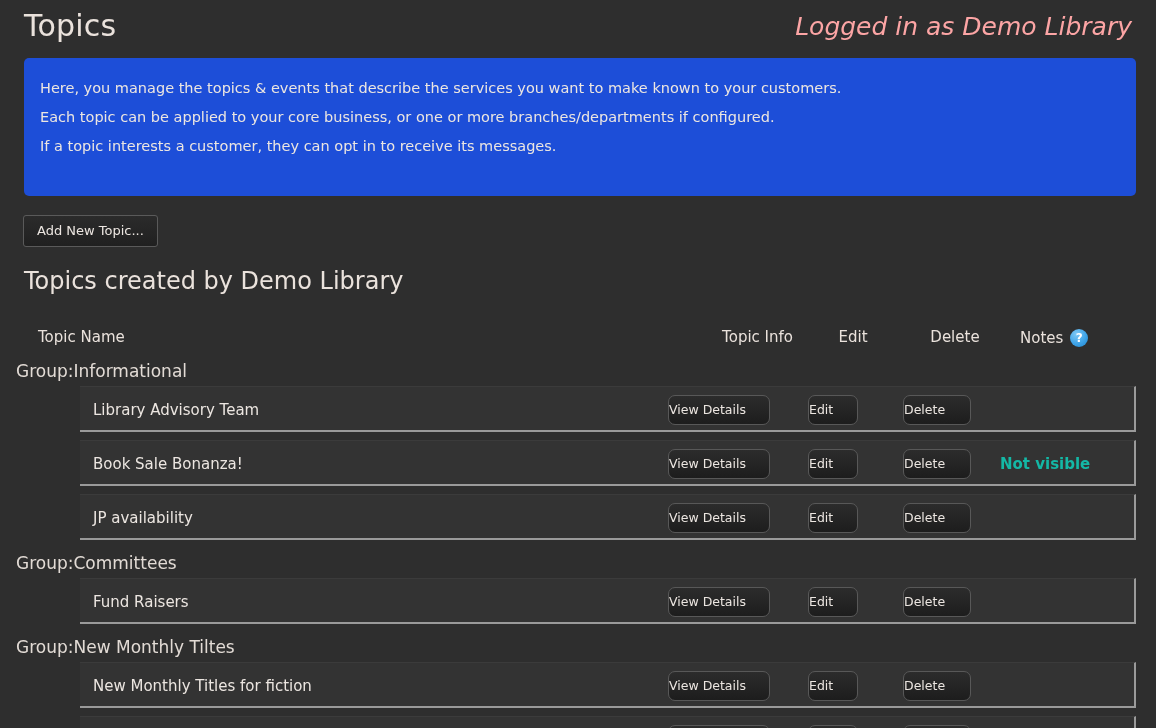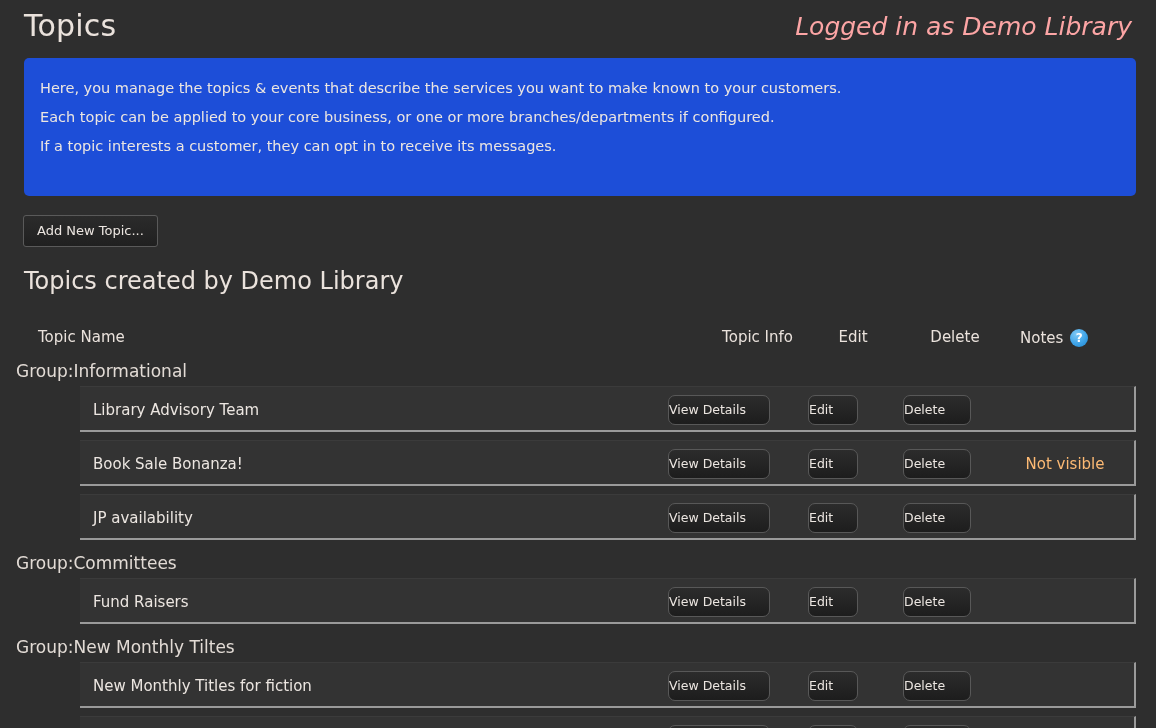--- a/index.html
+++ b/index.html
@@ -195,25 +195,26 @@
   }
   .btn-details { left: 588px; width: 102px; }
   .btn-edit    { left: 728px; width: 50px; }
   .btn-delete  { left: 823px; width: 68px; }
 
   .row-notes {
     position: absolute;
     left: 920px;
     top: 12px;
     width: 130px;
-    text-align: center;
+    text-align: left;
     font-size: 15px;
-    color: #fdba74;
+    color: #14b8a6;
     line-height: 22px;
     white-space: nowrap;
+    font-weight: bold;
   }
 
   .row-spacer { height: 8px; }
 </style>
 </head>
 <body>
 
 <div class="page">
 
   <div class="header">

